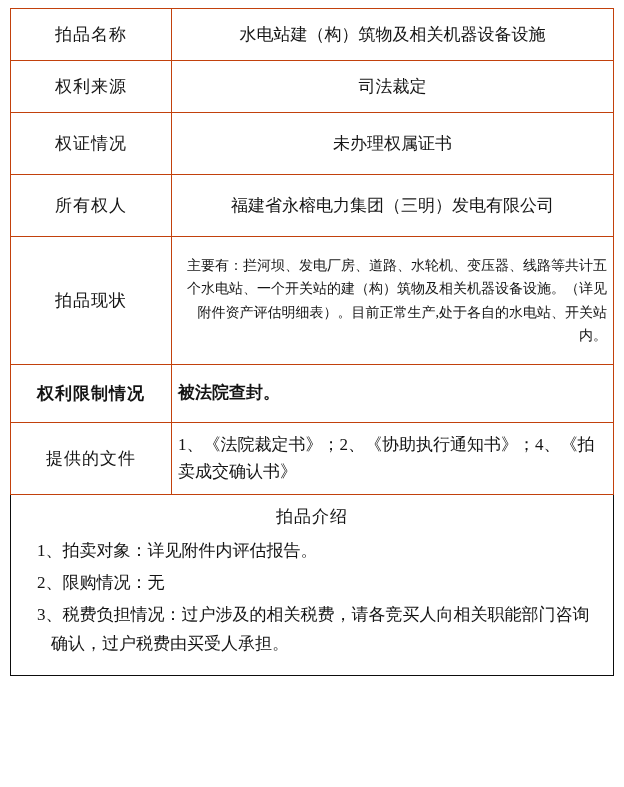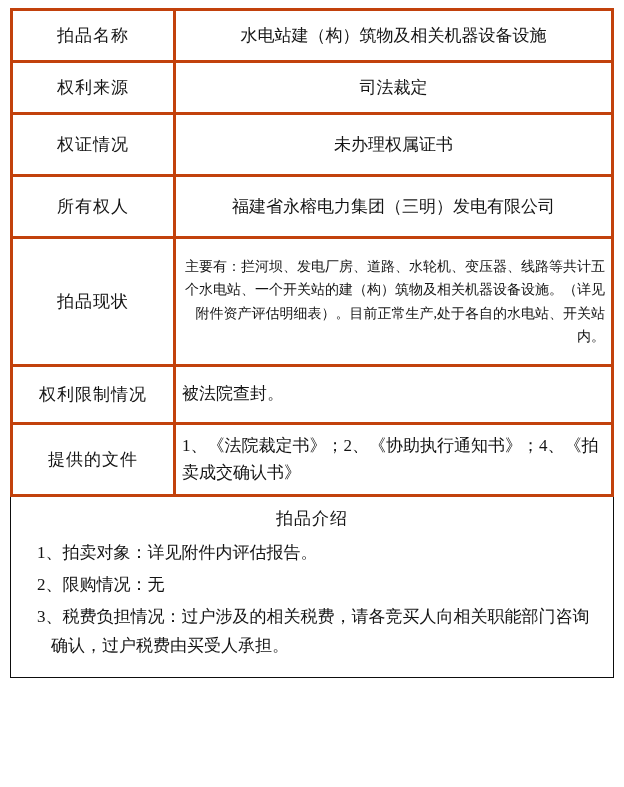--- a/index.html
+++ b/index.html
@@ -19,21 +19,21 @@
     width: 624px;
     height: 787px;
     padding: 8px 10px 6px 10px;
   }
   table.auction {
     border-collapse: collapse;
     width: 604px;
     table-layout: fixed;
   }
   table.auction td {
-    border: 3px solid #c2410c;
+    border: 1px solid #c2410c;
     vertical-align: middle;
     padding: 4px 6px;
   }
   td.label {
     width: 148px;
     text-align: center;
     font-size: 17px;
     letter-spacing: 1px;
     line-height: 1.4;
   }
@@ -53,21 +53,21 @@
     font-size: 14px;
     line-height: 1.65;
     padding: 8px 12px 8px 10px;
     text-indent: 0;
   }
   .row-h1 { height: 52px; }
   .row-h2 { height: 52px; }
   .row-h3 { height: 62px; }
   .row-h4 { height: 62px; margin-top: 11px; }
   .row-h5 { height: 128px; }
-  .row-h6 { height: 58px; }
+  .row-h6 { height: 58px; font-weight: bold; }
   .row-h7 { height: 72px; }
 
   .intro-box {
     box-sizing: border-box;
     width: 604px;
     border: 1px solid #0d0d0d;
     border-top: none;
     padding: 8px 12px 14px 12px;
   }
   .intro-title {

